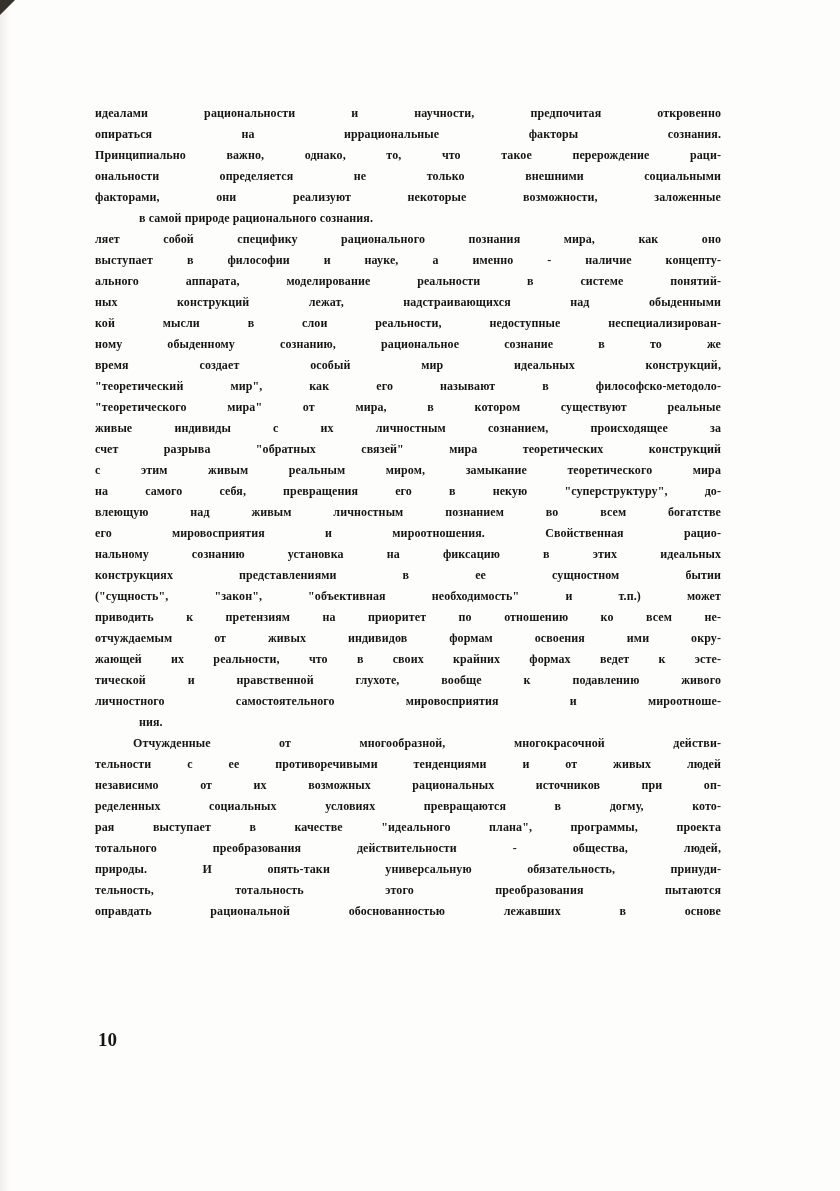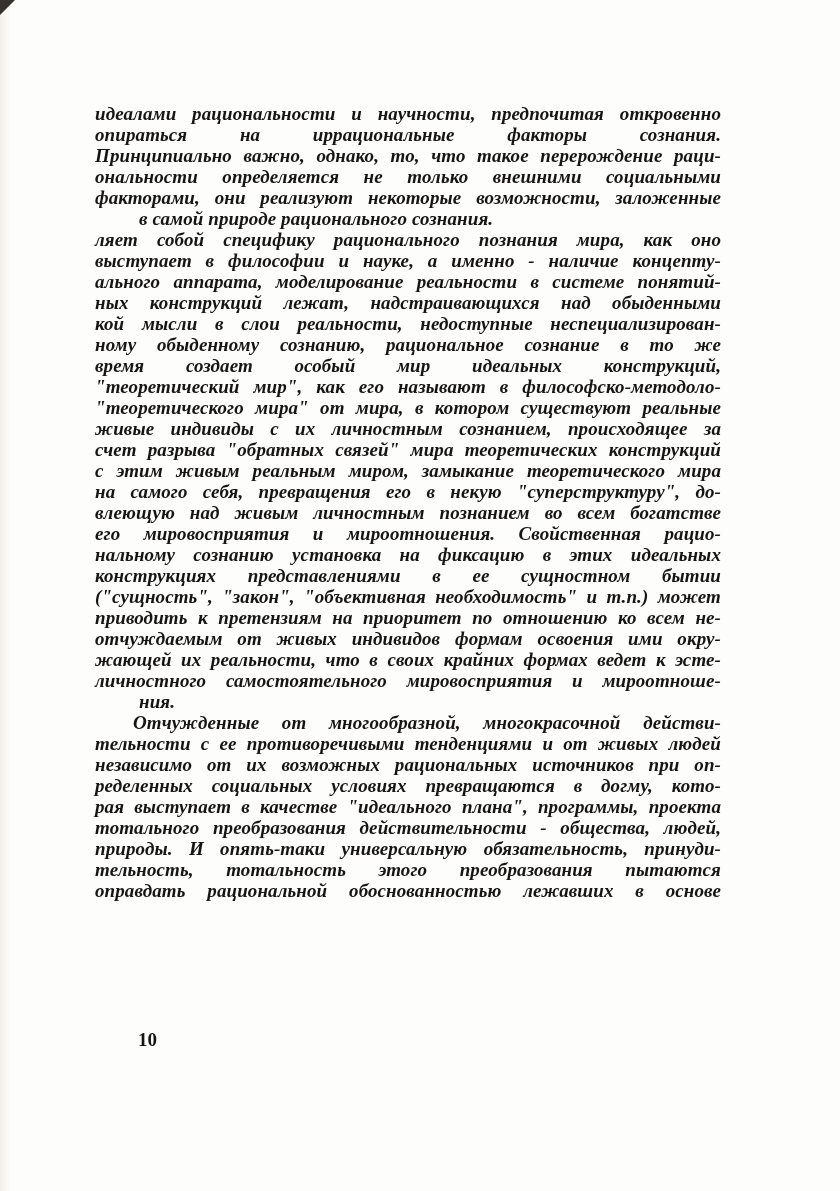--- a/index.html
+++ b/index.html
@@ -27,25 +27,24 @@
     height: 0;
     border-top: 15px solid #35322c;
     border-right: 15px solid transparent;
   }
   .text-block {
     position: absolute;
     left: 95px;
     top: 103px;
     width: 626px;
     color: #171513;
-    font-size: 19px;
+    font-size: 12px;
     line-height: 21px;
     font-weight: bold;
     letter-spacing: 0.1px;
-    font-style: italic;
   }
   .paragraph {
     margin: 0;
   }
   .line {
     text-align: justify;
     text-align-last: justify;
   }
   .line.last {
     text-align-last: left;
@@ -54,21 +53,20 @@
   .line.indent {
     text-indent: 38px;
   }
   .page-number {
     position: absolute;
     left: 98px;
     top: 1029px;
     font-size: 19px;
     font-weight: bold;
     color: #171513;
-    margin-left: 40px;
   }
 </style>
 </head>
 <body>
 
 <div class="page">
   <div class="corner-artifact"></div>
   <div class="text-block">
     <div class="paragraph">
         <div class="line">идеалами рациональности и научности, предпочитая откровенно</div>
@@ -93,20 +91,21 @@
         <div class="line">с этим живым реальным миром, замыкание теоретического мира</div>
         <div class="line">на самого себя, превращения его в некую "суперструктуру", до-</div>
         <div class="line">влеющую над живым личностным познанием во всем богатстве</div>
         <div class="line">его мировосприятия и мироотношения. Свойственная рацио-</div>
         <div class="line">нальному сознанию установка на фиксацию в этих идеальных</div>
         <div class="line">конструкциях представлениями в ее сущностном бытии</div>
         <div class="line">("сущность", "закон", "объективная необходимость" и т.п.) может</div>
         <div class="line">приводить к претензиям на приоритет по отношению ко всем не-</div>
         <div class="line">отчуждаемым от живых индивидов формам освоения ими окру-</div>
         <div class="line">жающей их реальности, что в своих крайних формах ведет к эсте-</div>
+        <div class="line">тической и нравственной глухоте, вообще к подавлению живого</div>
         <div class="line">личностного самостоятельного мировосприятия и мироотноше-</div>
         <div class="line last">ния.</div>
       </div>
     <div class="paragraph">
         <div class="line indent">Отчужденные от многообразной, многокрасочной действи-</div>
         <div class="line">тельности с ее противоречивыми тенденциями и от живых людей</div>
         <div class="line">независимо от их возможных рациональных источников при оп-</div>
         <div class="line">ределенных социальных условиях превращаются в догму, кото-</div>
         <div class="line">рая выступает в качестве "идеального плана", программы, проекта</div>
         <div class="line">тотального преобразования действительности - общества, людей,</div>

